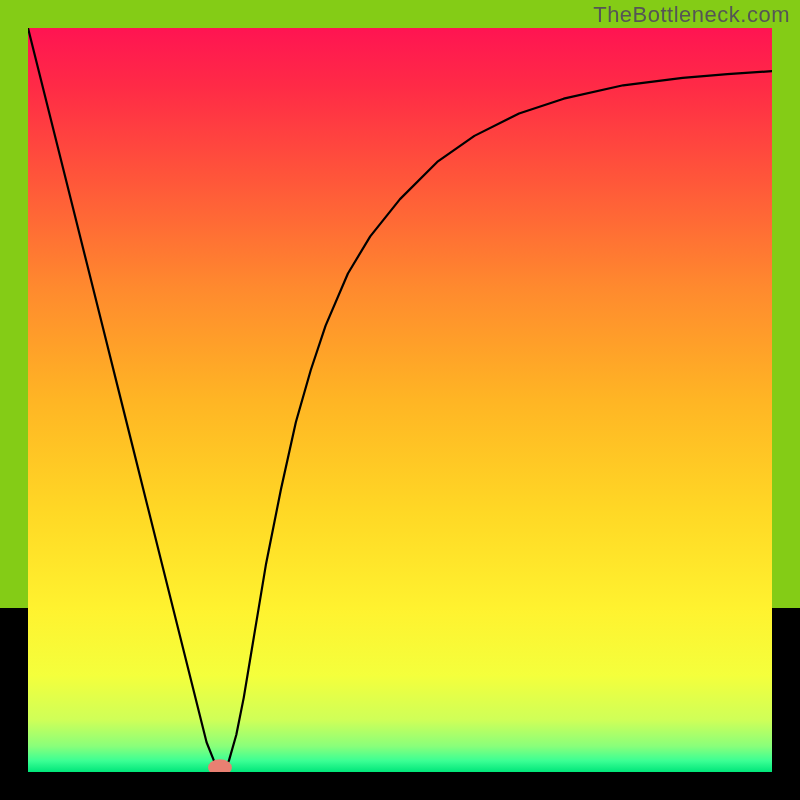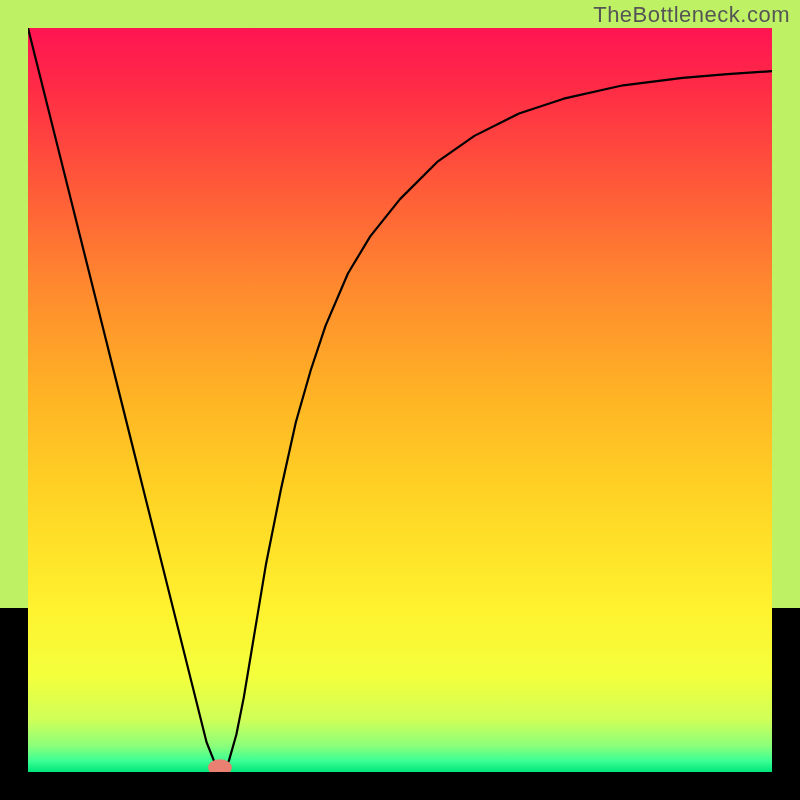--- a/index.html
+++ b/index.html
@@ -8,21 +8,21 @@
     width: 800px;
     height: 800px;
     overflow: hidden;
     background: #000;
     font-family: Arial, Helvetica, sans-serif;
   }
   .outer {
     position: relative;
     width: 800px;
     height: 608px;
-    background: #bef264;
+    background: #84cc16;
   }
   .watermark {
     position: absolute;
     top: 2px;
     right: 10px;
     color: #555;
     font-size: 22px;
     letter-spacing: 0.5px;
     z-index: 5;
   }

